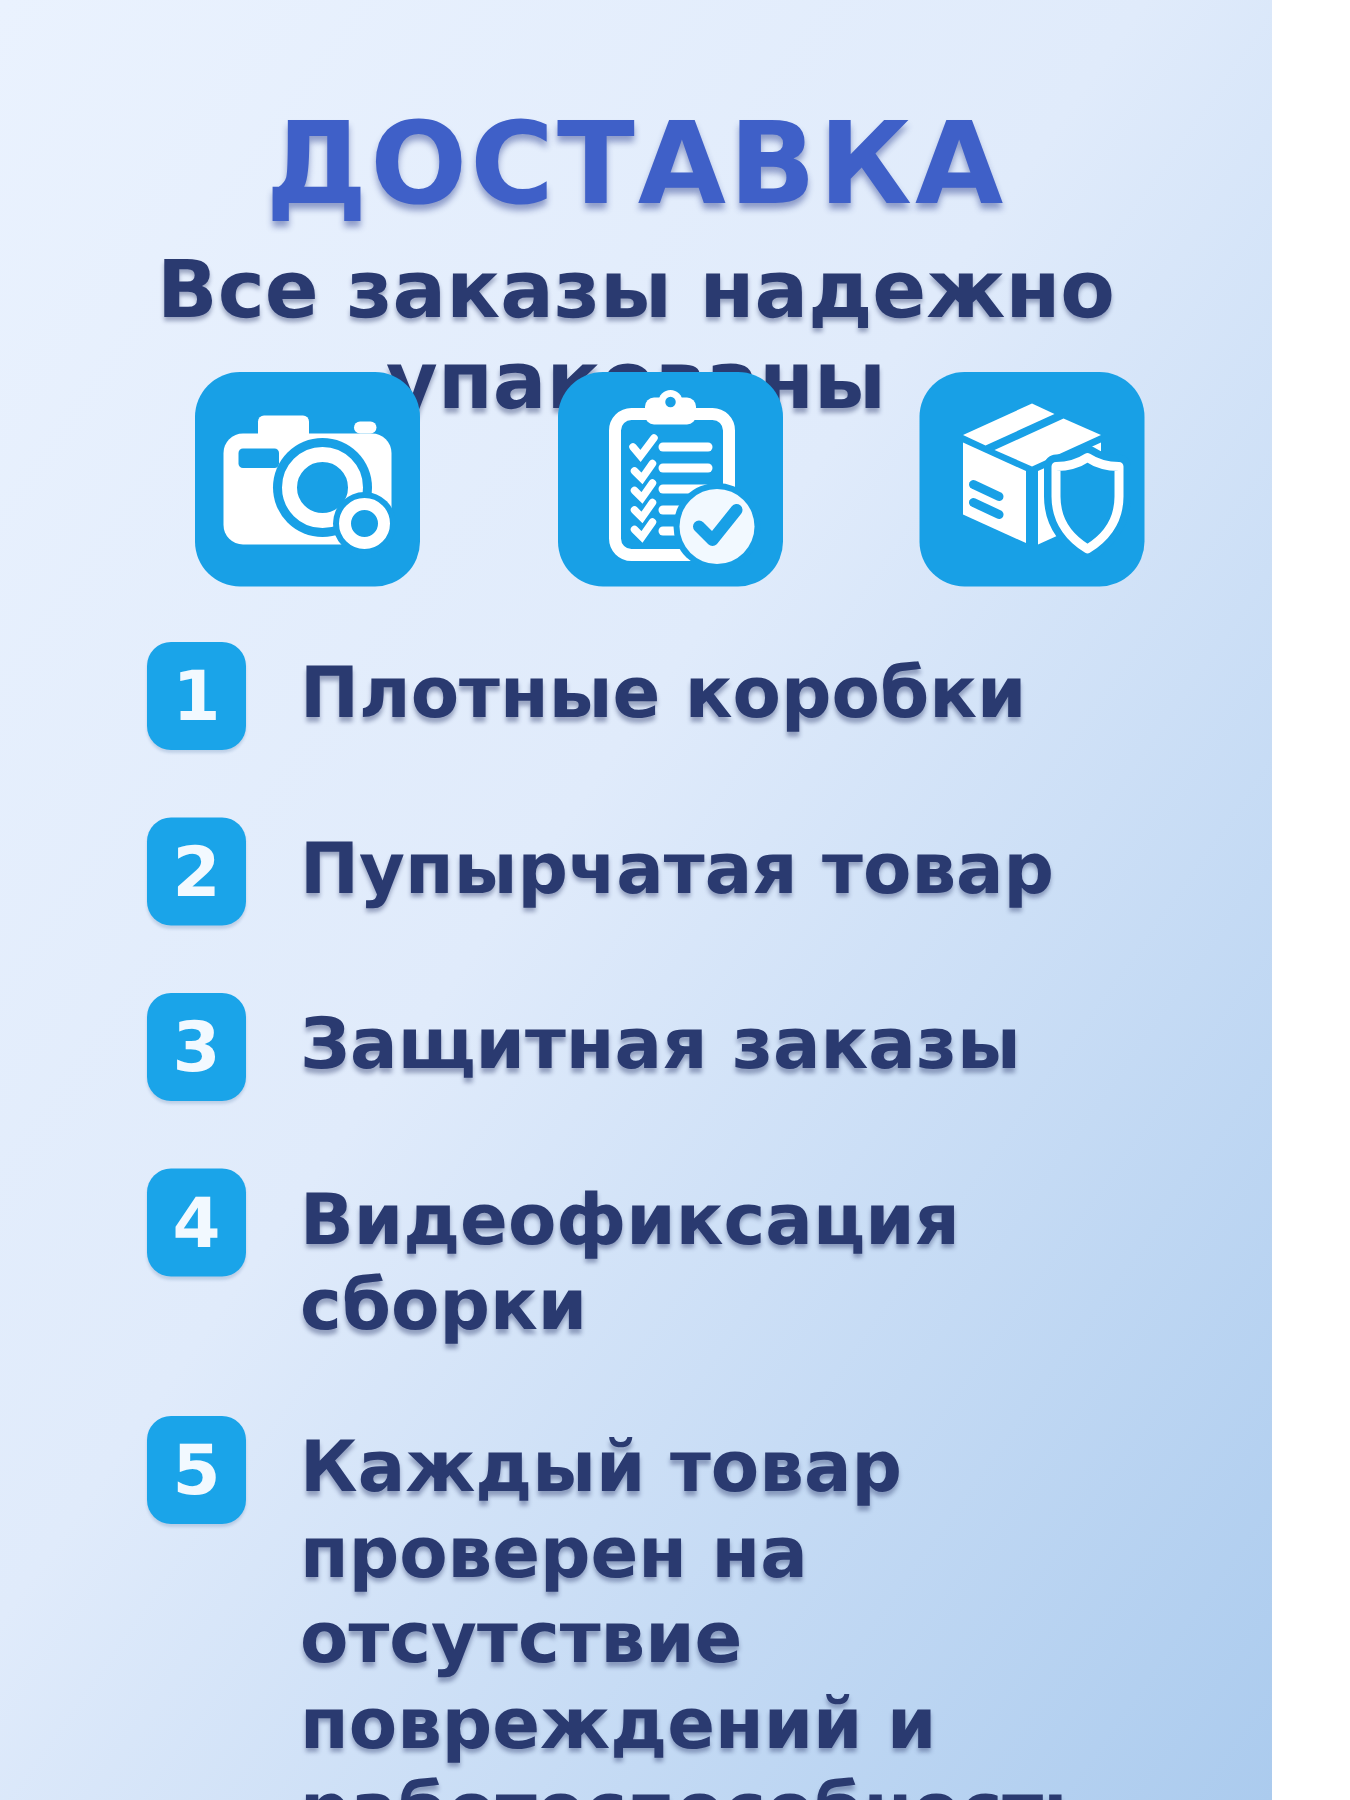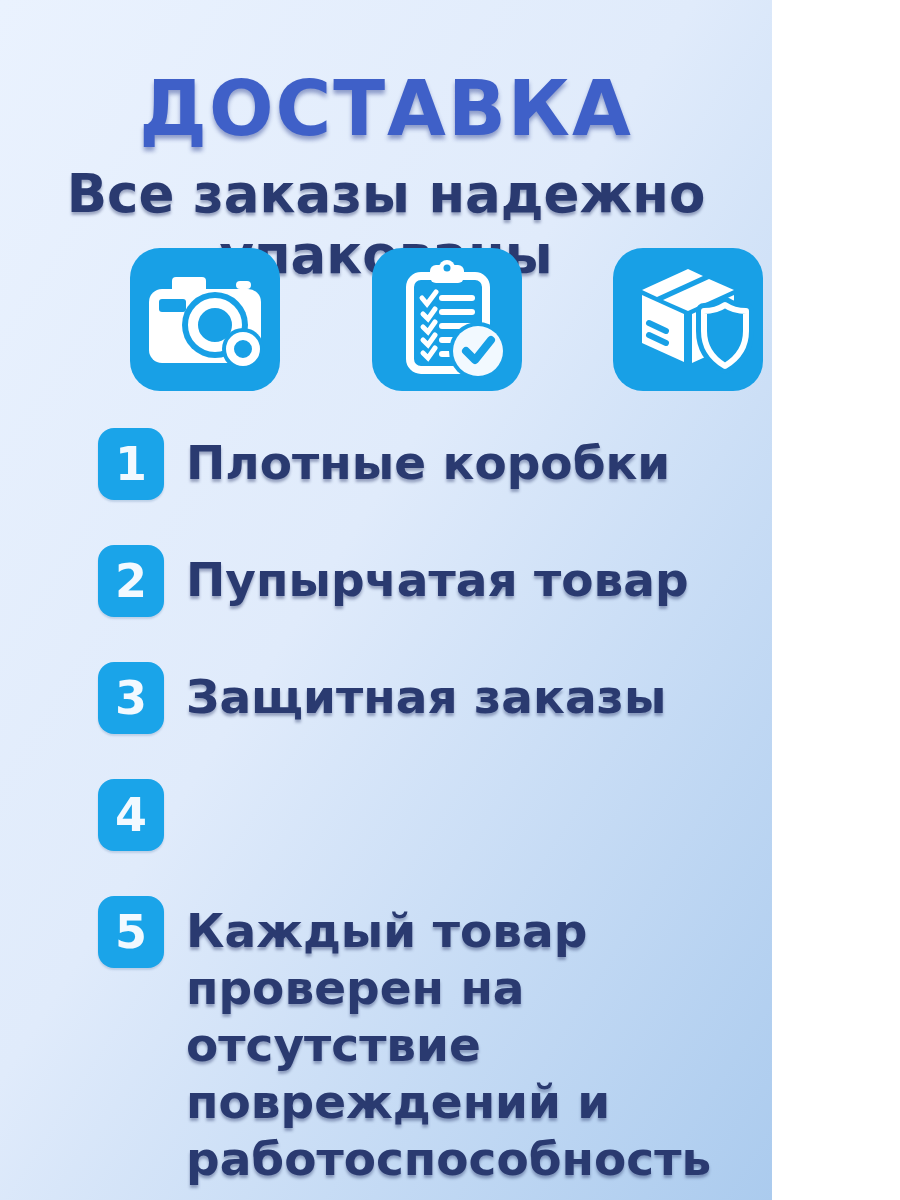--- a/index.html
+++ b/index.html
@@ -1,21 +1,21 @@
 <!DOCTYPE html>
 <html><head>
 <meta charset="utf-8">
 <style>
   * { margin: 0; padding: 0; box-sizing: border-box; }
   html, body { width: 900px; }
   body { font-family: "DejaVu Sans", "Liberation Sans", sans-serif; }
 
   .page {
     position: relative;
-    width: 772px;
+    width: 848px;
     height: 1200px;
     background: linear-gradient(to bottom right, #eaf2fe 0%, #e0ebfb 45%, #abcbee 100%);
     overflow: hidden;
   }
 
   .title {
     position: absolute;
     top: 64px;
     left: 0;
     width: 100%;
@@ -77,21 +77,21 @@
     background: #1aa4e9;
     color: #f2f9ff;
     font-size: 46px;
     font-weight: 700;
     display: flex;
     align-items: center;
     justify-content: center;
     box-shadow: 0 2px 2px rgba(30, 80, 140, 0.18);
   }
   .item-text {
-    margin-left: 22px;
+    margin-left: 36px;
     padding-top: 6px;
     max-width: 645px;
     font-size: 47px;
     font-weight: 700;
     line-height: 57px;
     color: #2a3a70;
     text-shadow: 0 3px 3px rgba(32, 44, 96, 0.38);
   }
 </style>
 </head>
@@ -172,20 +172,21 @@
       <div class="item-text">Пупырчатая товар</div>
     </div>
 
     <div class="list-item">
       <div class="badge">3</div>
       <div class="item-text">Защитная заказы</div>
     </div>
 
     <div class="list-item">
       <div class="badge">4</div>
+      <div class="item-text">Видеофиксация сборки</div>
     </div>
 
     <div class="list-item">
       <div class="badge">5</div>
       <div class="item-text">Каждый товар проверен на отсутствие повреждений и работоспособность</div>
     </div>
 
   </div>
 
 </div>

